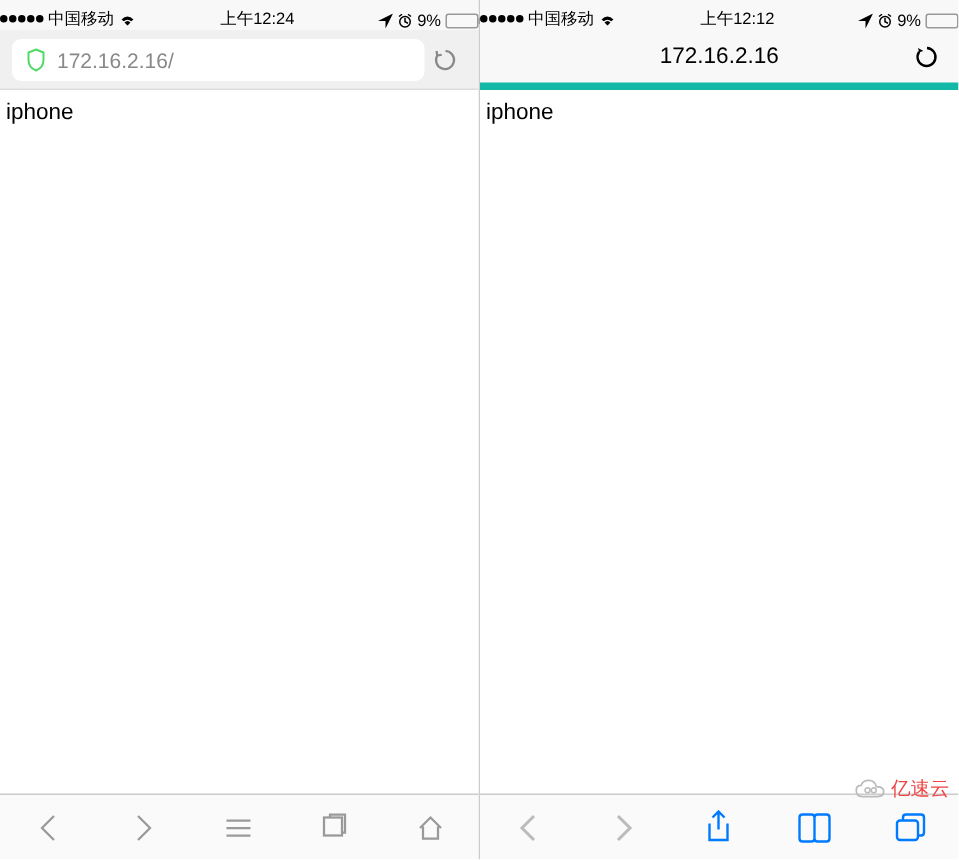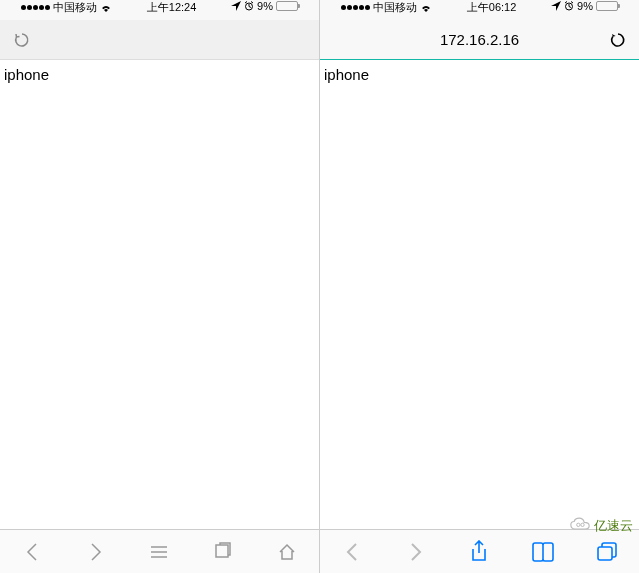--- a/index.html
+++ b/index.html
@@ -1,45 +1,45 @@
 <!DOCTYPE html>
 <html><head>
   <meta charset="utf-8">
   <style>
     * { margin: 0; padding: 0; box-sizing: border-box; }
     body { font-family: -apple-system, "Helvetica Neue", Arial, sans-serif; background: #fff; width: 639px; height: 573px; overflow: hidden; position: relative; }
     .split { display: flex; width: 100%; height: 100%; }
     .pane { flex: 1; display: flex; flex-direction: column; position: relative; border-right: 1px solid #ccc; }
     .pane:last-child { border-right: none; }
     
-    .status-bar { height: 20px; display: flex; align-items: flex-start; justify-content: space-between; padding: 0 21px; font-size: 11px; font-weight: 500; background: #f8f8f8; }
+    .status-bar { height: 20px; display: flex; align-items: flex-end; justify-content: space-between; padding: 0 0; font-size: 11px; font-weight: 500; background: #f8f8f8; }
     .status-left, .status-right { display: flex; align-items: center; gap: 3px; }
     .signal-dots { display: flex; gap: 1px; }
     .dot { width: 5px; height: 5px; border-radius: 50%; background: #000; }
     .wifi { font-size: 10px; }
     .battery-shell { width: 22px; height: 10px; border: 1px solid #999; border-radius: 2px; position: relative; }
     .battery-shell::after { content: ''; position: absolute; right: -3px; top: 2px; width: 2px; height: 4px; background: #999; border-radius: 0 1px 1px 0; }
     .battery-fill { height: 100%; width: 9%; background: #ff3b30; border-radius: 1px; }
     
     .url-bar-left { height: 40px; background: #f0f0f0; display: flex; align-items: center; padding: 0 8px; border-bottom: 1px solid #ddd; }
     .url-field-left { flex: 1; background: #fff; border-radius: 6px; height: 28px; display: flex; align-items: center; padding: 0 8px; gap: 6px; color: #888; font-size: 14px; }
     .shield { width: 16px; height: 16px; color: #4cd964; }
     .refresh-left { width: 28px; display: flex; align-items: center; justify-content: center; color: #888; }
     
-    .url-bar-right { height: 40px; background: #f8f8f8; display: flex; align-items: center; padding: 0 12px; border-bottom: 1px solid #14b8a6; justify-content: center; position: relative; }
+    .url-bar-right { height: 40px; background: #f8f8f8; display: flex; align-items: center; padding: 0 12px; border-bottom: 5px solid #14b8a6; justify-content: center; position: relative; }
     .url-center { font-size: 15px; color: #000; font-weight: 400; }
     .refresh-right { position: absolute; right: 12px; color: #000; }
     
     .content { flex: 1; padding: 6px 4px; font-size: 15px; font-family: Liberation Sans, sans-serif; background: #fff; overflow: auto; }
     
     .toolbar { height: 44px; border-top: 1px solid #ccc; display: flex; align-items: center; justify-content: space-around; background: #fafafa; }
     .tb-btn { width: 32px; height: 32px; display: flex; align-items: center; justify-content: center; color: #888; }
     .tb-btn.blue { color: #007aff; }
     
-    .watermark { position: absolute; bottom: 38px; right: 6px; font-size: 13px; color: #4d7c0f; display: flex; align-items: flex-start; gap: 4px; z-index: 10; }
+    .watermark { position: absolute; bottom: 38px; right: 6px; font-size: 13px; color: #ef4444; display: flex; align-items: center; gap: 4px; z-index: 10; }
     .wm-icon { width: 20px; height: 14px; }
     
     svg { display: block; }
   </style>
 </head>
 <body>
 
 <div class="split">
 
   <div class="pane">
@@ -72,20 +72,28 @@
               <path d="M5 3 L5 5.5 L7 6.5" stroke="#000" fill="none" stroke-width="1"></path>
               <path d="M1 2 L3 0.5 M9 2 L7 0.5" stroke="#000" stroke-width="1"></path>
             </svg>
           </span>
         <span>9%</span>
         <span class="battery-shell"><span class="battery-fill"></span></span>
       </div>
     </div>
 
     <div class="url-bar-left">
+      <div class="url-field-left">
+        <span class="shield">
+          <svg width="16" height="16" viewBox="0 0 16 16">
+              <path d="M8 1 L13 3 L13 8 Q13 13 8 15 Q3 13 3 8 L3 3 Z" fill="none" stroke="#4cd964" stroke-width="1.3"></path>
+            </svg>
+        </span>
+        <span>172.16.2.16/</span>
+      </div>
       <div class="refresh-left">
         <svg width="18" height="18" viewBox="0 0 18 18">
             <path d="M9 3 A6 6 0 1 1 3.5 6" fill="none" stroke="#888" stroke-width="1.5"></path>
             <path d="M3 3 L3.5 6 L6.5 5.5" fill="none" stroke="#888" stroke-width="1.5"></path>
           </svg>
       </div>
     </div>
 
     <div class="content">
       <span>iphone</span>
@@ -131,21 +139,21 @@
             <span class="dot"></span>
             <span class="dot"></span>
           </span>
         <span>中国移动</span>
         <span class="wifi">
           <svg width="12" height="10" viewBox="0 0 12 10">
               <path d="M6 9 L4 7 Q6 5 8 7 Z M2 5 Q6 1 10 5 L8.5 6.2 Q6 4 3.5 6.2 Z" fill="#000"></path>
             </svg>
         </span>
       </div>
-      <div>上午06:12</div>
+      <div>上午12:12</div>
       <div class="status-right">
         <span>
             <svg width="10" height="10" viewBox="0 0 10 10">
               <path d="M0 5 L10 0 L5 10 L5 5 Z" fill="#000"></path>
             </svg>
           </span>
         <span>
             <svg width="10" height="10" viewBox="0 0 10 10">
               <circle cx="5" cy="5.5" r="3.5" fill="none" stroke="#000" stroke-width="1"></circle>
               <path d="M5 3 L5 5.5 L7 6.5" stroke="#000" fill="none" stroke-width="1"></path>

